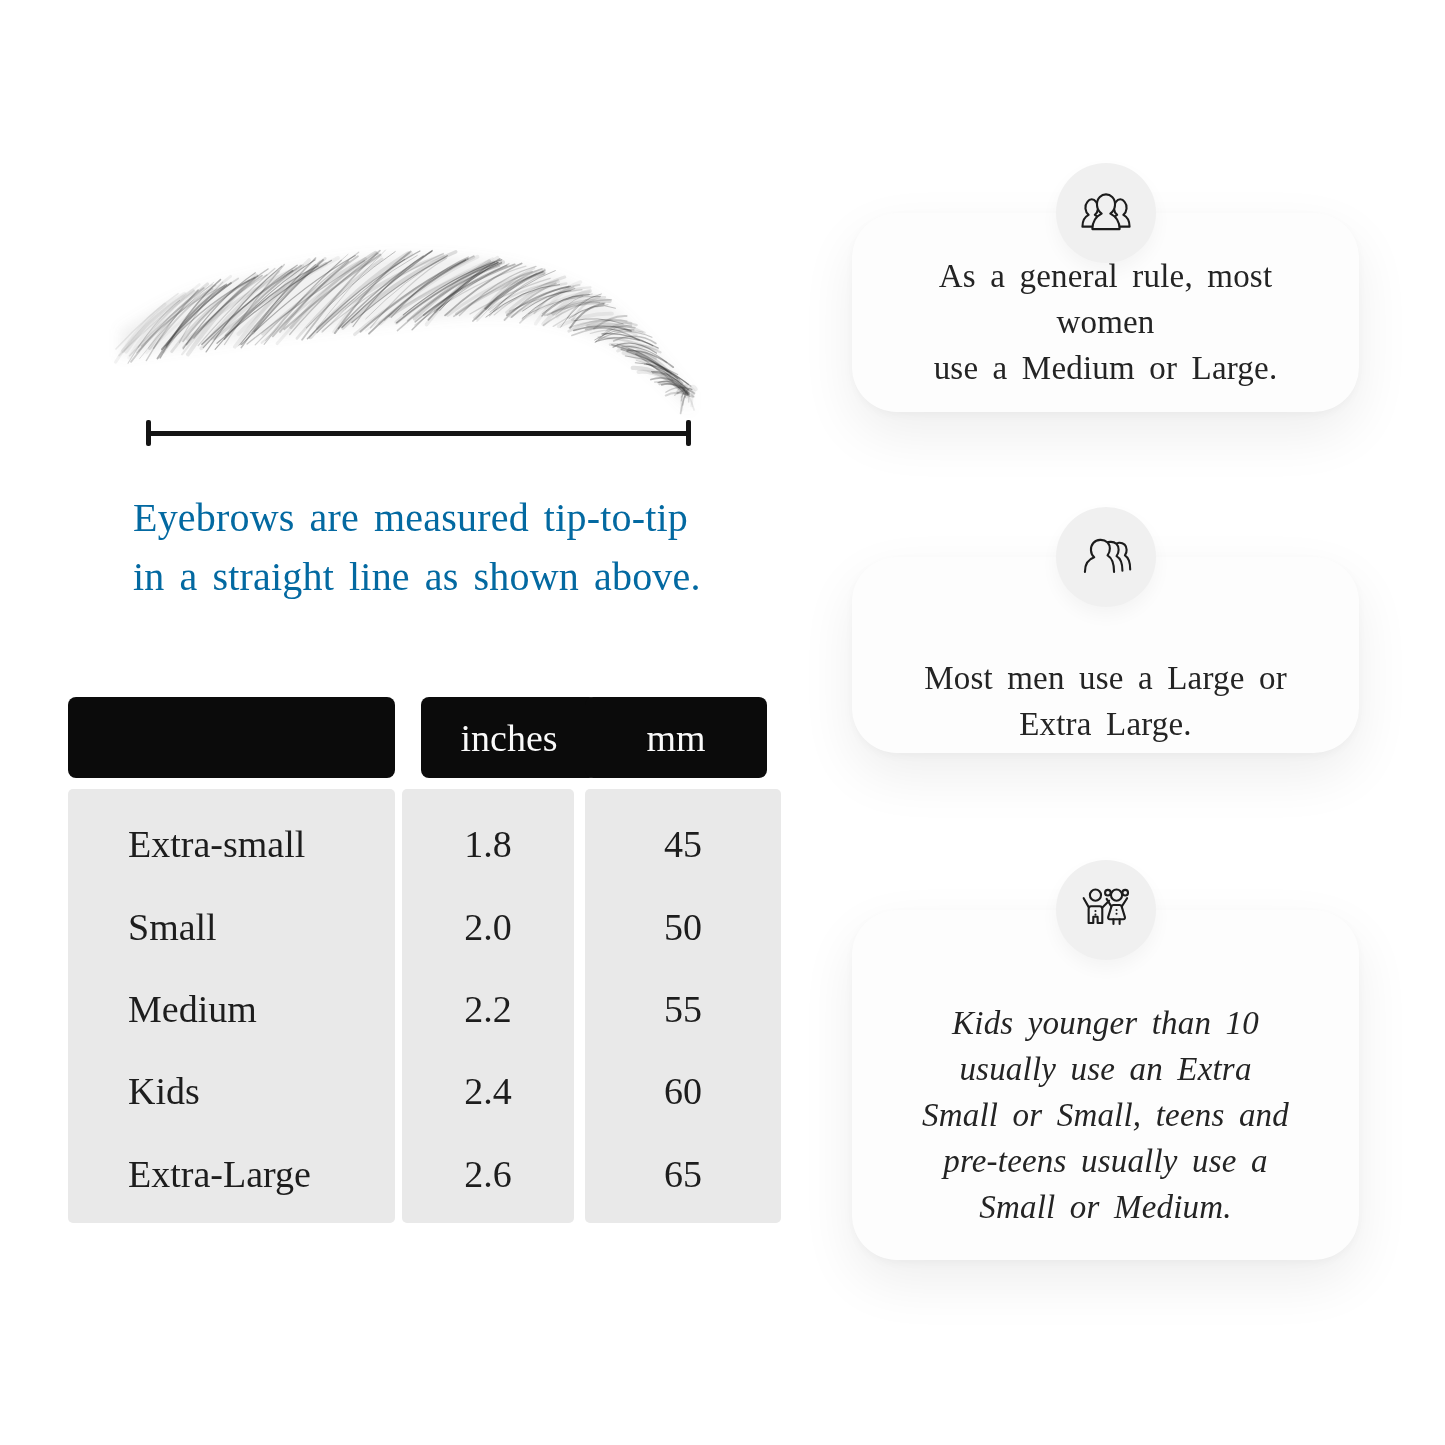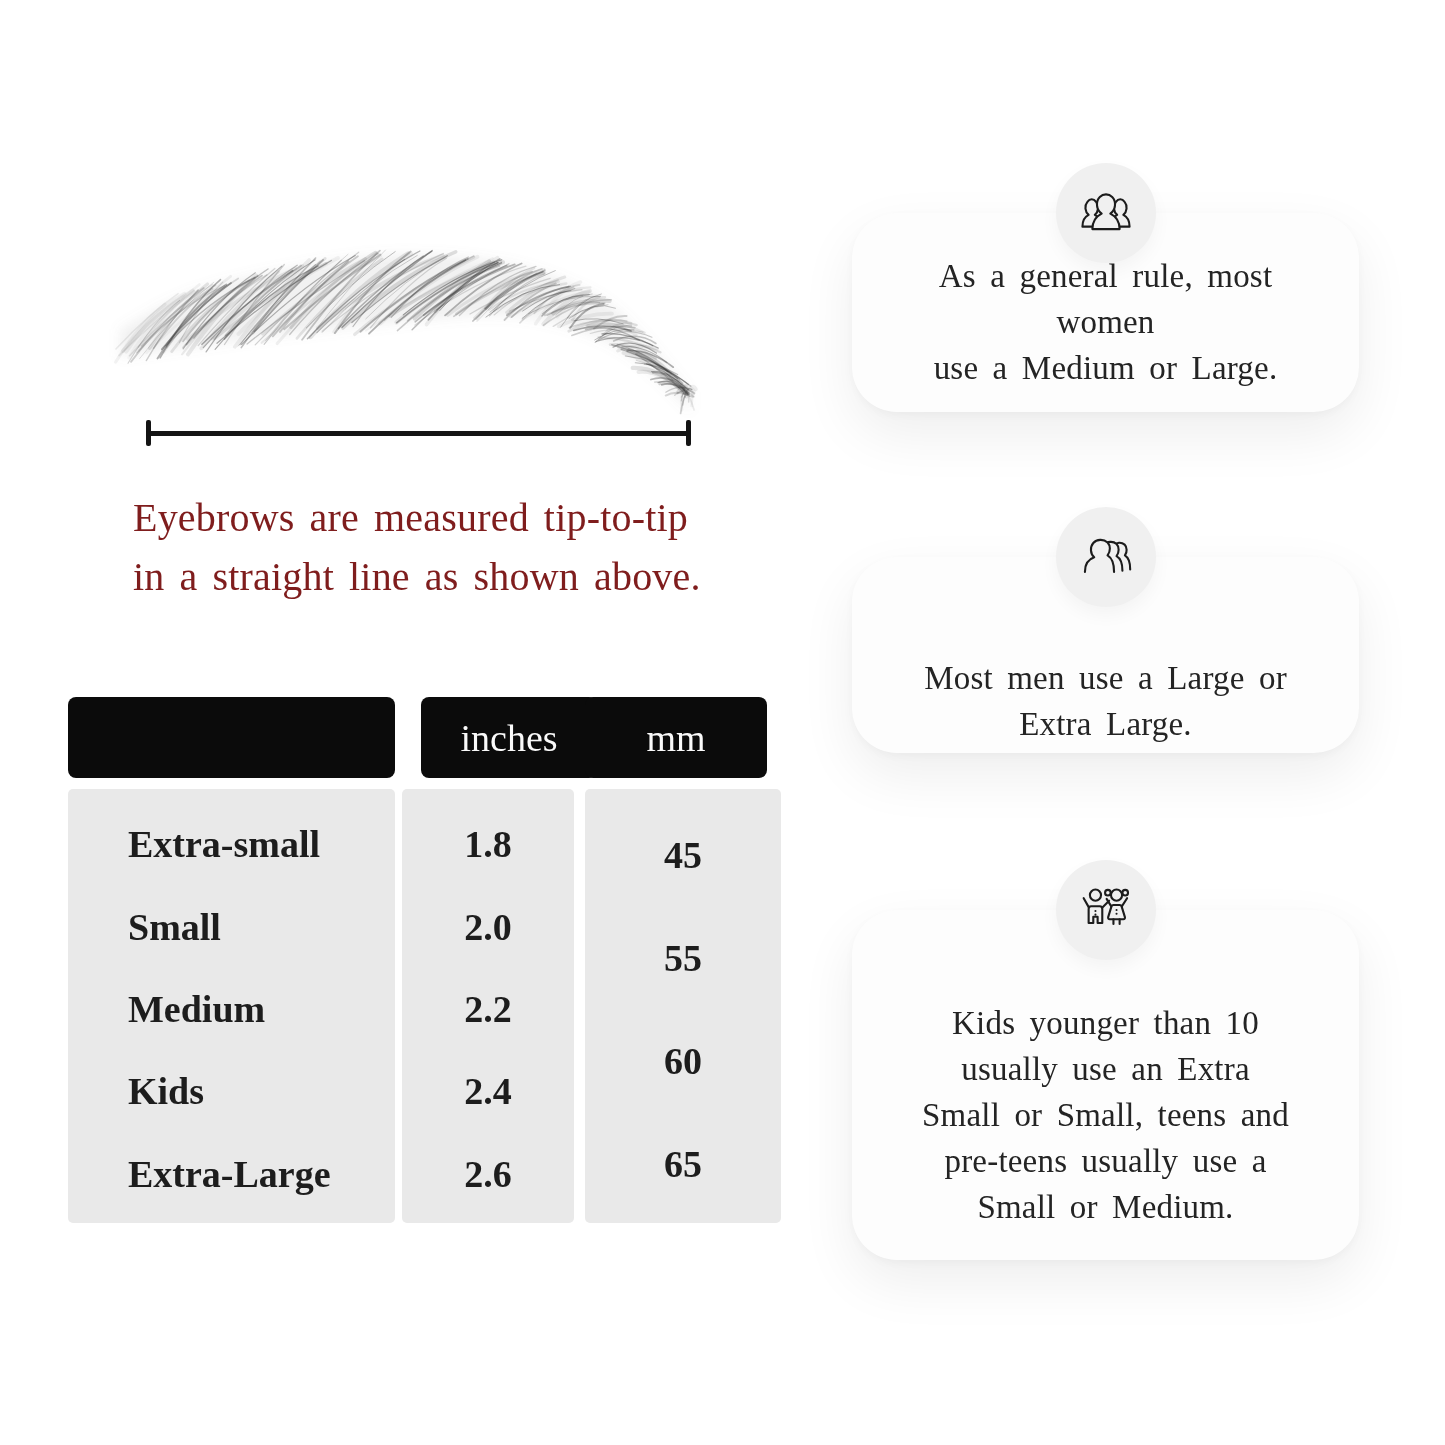--- a/index.html
+++ b/index.html
@@ -18,38 +18,38 @@
   .eyebrow{position:absolute;left:105px;top:235px;width:600px;height:180px;overflow:visible;}
 
   .measure{position:absolute;left:146px;top:420px;width:545px;height:26px;}
   .measure .bar{position:absolute;left:0;top:11px;width:545px;height:5px;background:var(--line);border-radius:2px;}
   .measure .cap{position:absolute;top:0;width:5px;height:26px;background:var(--line);border-radius:2px;}
   .measure .cap.left{left:0;}
   .measure .cap.right{right:0;}
 
   .caption{
     position:absolute;left:133px;top:488px;width:660px;
-    font-size:40px;line-height:59px;color:#7f1d1d;
+    font-size:40px;line-height:59px;color:#0369a1;
     white-space:pre-line;letter-spacing:.2px;word-spacing:.12em;
   }
 
   
   .th{
     position:absolute;top:697px;height:81px;background:var(--header-bg);
     border-radius:8px;display:flex;align-items:center;justify-content:center;
     color:var(--header-fg);font-size:38px;
   }
   .th1{left:68px;width:327px;}
   .th2{left:402px;width:176px;margin-left:19px;}
   .th3{left:585px;width:182px;}
 
   .col{
     position:absolute;top:789px;height:434px;background:var(--cell-bg);
     border-radius:5px;display:flex;flex-direction:column;
-    padding:14px 0 8px;box-sizing:border-box;font-size:38px;color:#1d1d1d;font-weight:bold;
+    padding:14px 0 8px;box-sizing:border-box;font-size:38px;color:#1d1d1d;
   }
   .col1{left:68px;width:327px;}
   .col2{left:402px;width:172px;text-align:center;}
   .col3{left:585px;width:196px;}
   .cell{flex:1;display:flex;align-items:center;}
   .col1 .cell{padding-left:60px;}
   .col2 .cell,.col3 .cell{justify-content:center;}
 
   
   .card{
@@ -59,21 +59,21 @@
   }
   .card1{top:213px;height:199px;}
   .card2{top:557px;height:196px;}
   .card3{top:910px;height:350px;}
   .card-text{
     margin:0 34px;text-align:center;font-size:33px;line-height:46px;
     color:#242424;white-space:pre-line;word-spacing:.18em;letter-spacing:.2px;
   }
   .card1 .card-text{margin-top:40px;}
   .card2 .card-text{margin-top:98px;}
-  .card3 .card-text{margin-top:90px;}
+  .card3 .card-text{margin-top:90px;font-style:italic;}
 
   .icon-circle{
     position:absolute;left:1056px;width:100px;height:100px;border-radius:50%;
     background:var(--circle-bg);display:flex;align-items:center;justify-content:center;
     box-shadow:0 8px 18px rgba(0,0,0,.04);
   }
   .ic1{top:163px;} .ic2{top:507px;} .ic3{top:860px;}
   .icon{width:62px;height:62px;}
   .icon .st{fill:none;stroke:var(--icon-stroke);stroke-width:3.4;stroke-linejoin:round;stroke-linecap:round;}
   .icon .oc{fill:var(--circle-bg);stroke:var(--icon-stroke);stroke-width:3.4;stroke-linejoin:round;stroke-linecap:round;}
@@ -335,20 +335,21 @@
   </div>
   <div class="col col2">
     <div class="cell">1.8</div>
     <div class="cell">2.0</div>
     <div class="cell">2.2</div>
     <div class="cell">2.4</div>
     <div class="cell">2.6</div>
   </div>
   <div class="col col3">
     <div class="cell">45</div>
+    <div class="cell">50</div>
     <div class="cell">55</div>
     <div class="cell">60</div>
     <div class="cell">65</div>
   </div>
 
   <div class="card card1">
     <div class="card-text">As a general rule, most women
 use a Medium or Large.</div>
   </div>
   <div class="card card2">

